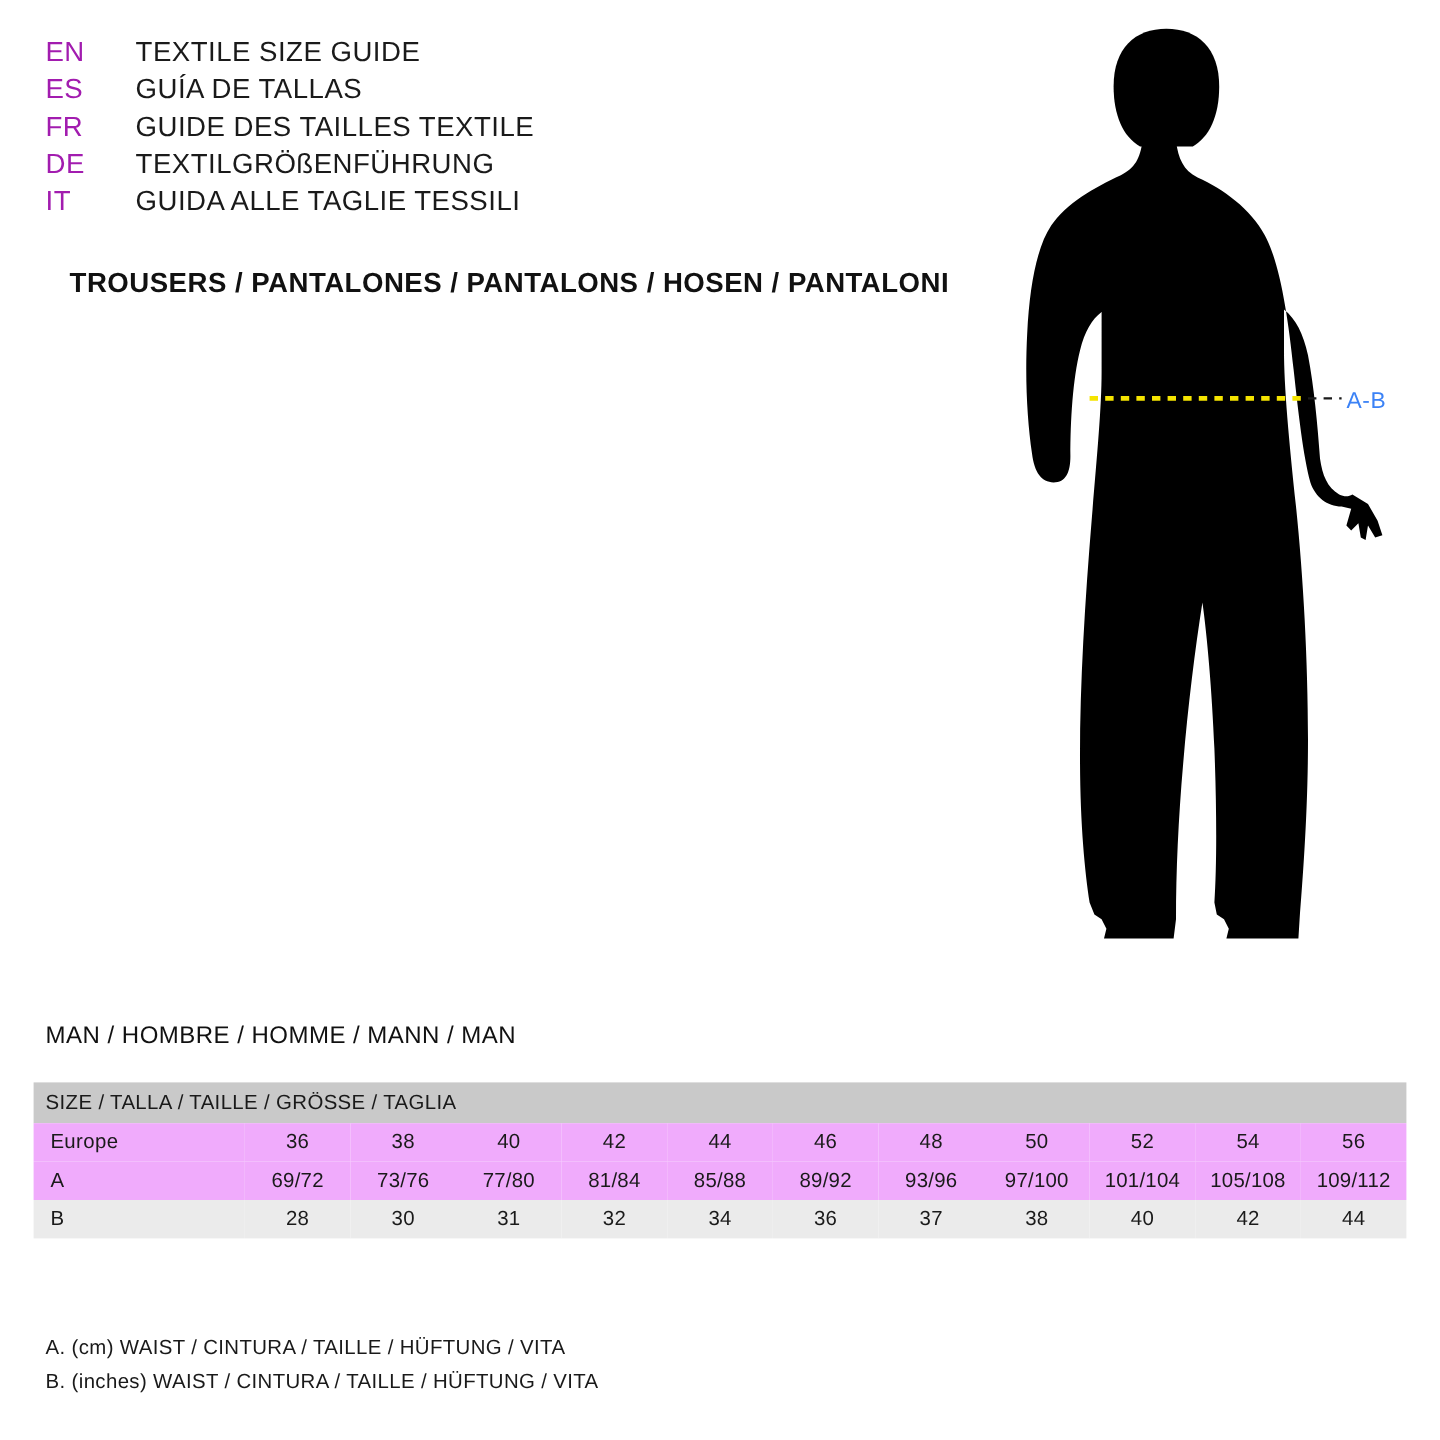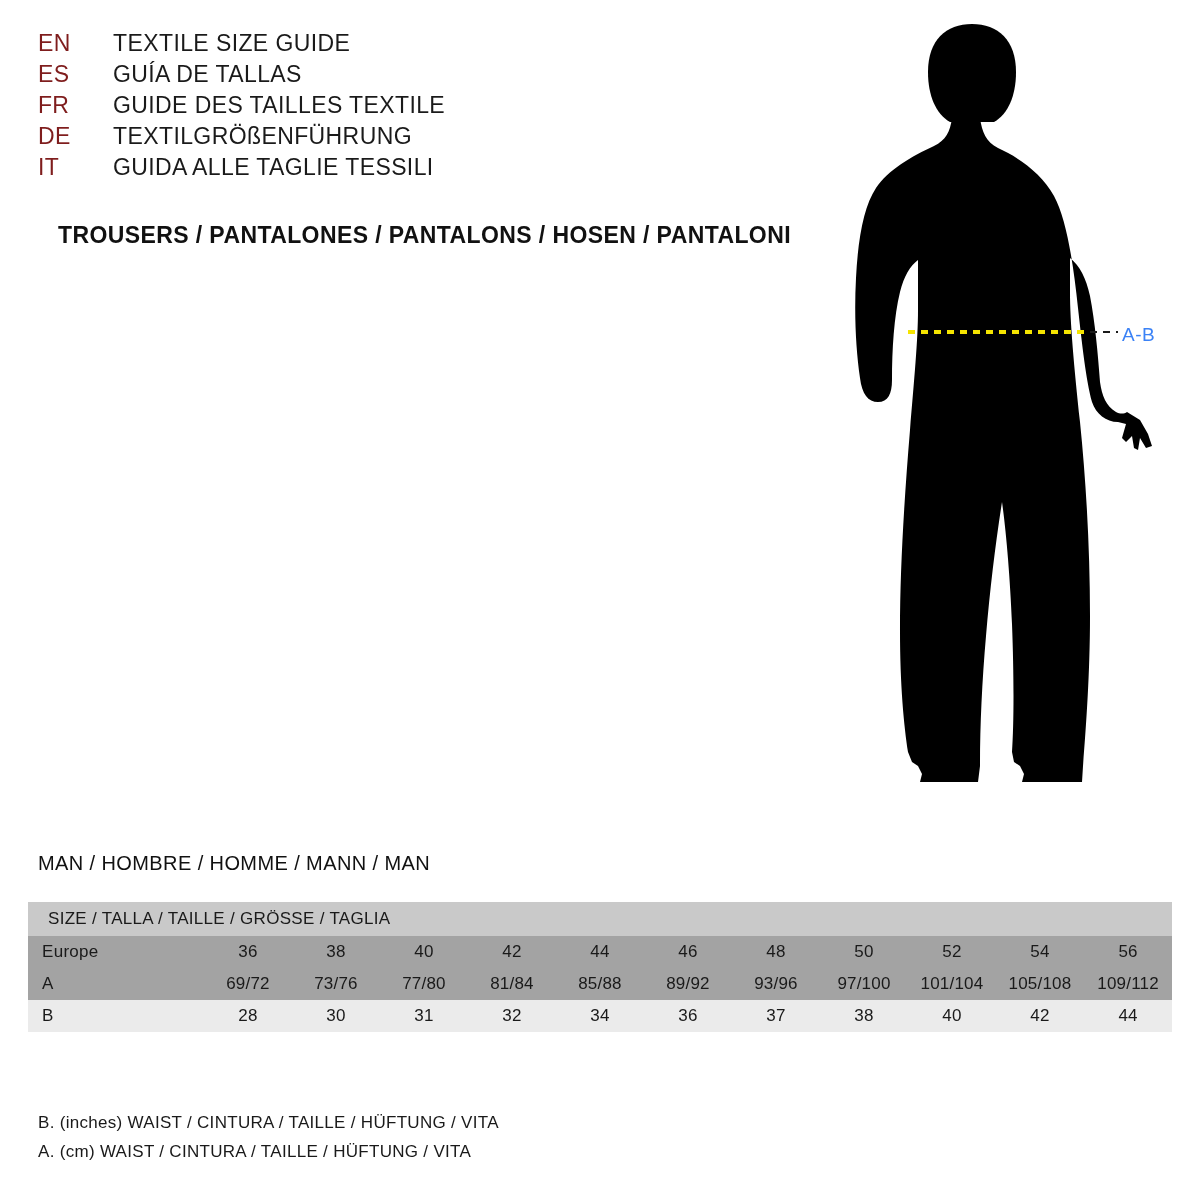--- a/index.html
+++ b/index.html
@@ -27,21 +27,21 @@
     display: flex;
     align-items: baseline;
     height: 31px;
     line-height: 31px;
   }
   .lang-code {
     width: 75px;
     flex: 0 0 75px;
     font-size: 23px;
     letter-spacing: 0.3px;
-    color: #7f1d1d;
+    color: #a21caf;
   }
   .lang-text {
     font-size: 23px;
     letter-spacing: 0.4px;
     color: #1a1a1a;
     white-space: nowrap;
   }
 
   #garment-title {
     position: absolute;
@@ -99,35 +99,35 @@
   }
   #size-table th, #size-table td {
     padding: 0;
     height: 32px;
     font-weight: normal;
     color: #1a1a1a;
   }
   #size-table .hdr-row th {
     background: #c9c9c9;
     text-align: left;
-    padding-left: 20px;
+    padding-left: 10px;
     font-size: 17px;
     letter-spacing: 0.3px;
     height: 34px;
   }
   .row-label {
     text-align: left;
     padding-left: 14px !important;
     letter-spacing: 0.3px;
   }
   .cell {
     text-align: center;
     letter-spacing: 0.2px;
   }
-  .band-light { background: #a3a3a3; }
+  .band-light { background: #f0abfc; }
   .band-grey  { background: #ebebeb; }
 
   #notes {
     position: absolute;
     left: 38px;
     top: 1108px;
   }
   .note-line {
     font-size: 17px;
     letter-spacing: 0.3px;
@@ -295,15 +295,15 @@
       <td class="cell">37</td>
       <td class="cell">38</td>
       <td class="cell">40</td>
       <td class="cell">42</td>
       <td class="cell">44</td>
     </tr>
   </tbody>
 </table>
 
 <div id="notes">
+  <div class="note-line">A. (cm) WAIST / CINTURA / TAILLE / HÜFTUNG / VITA</div>
   <div class="note-line">B. (inches) WAIST / CINTURA / TAILLE / HÜFTUNG / VITA</div>
-  <div class="note-line">A. (cm) WAIST / CINTURA / TAILLE / HÜFTUNG / VITA</div>
 </div>
 
 </body></html>

